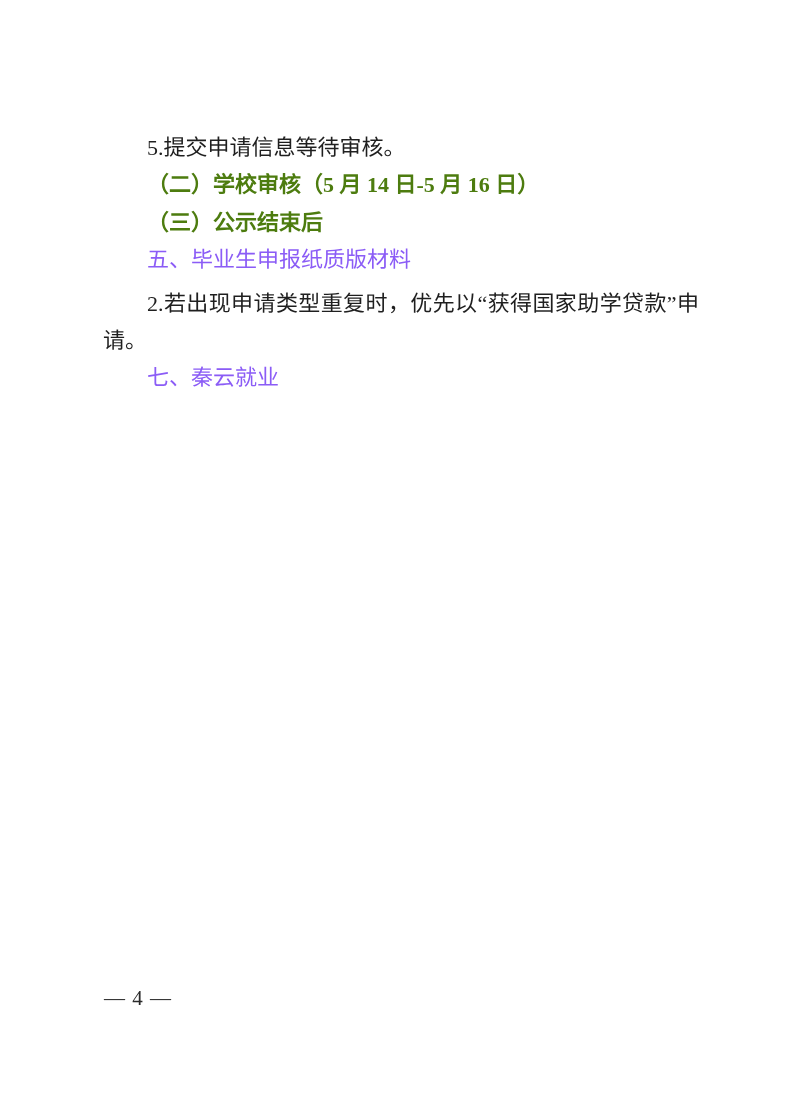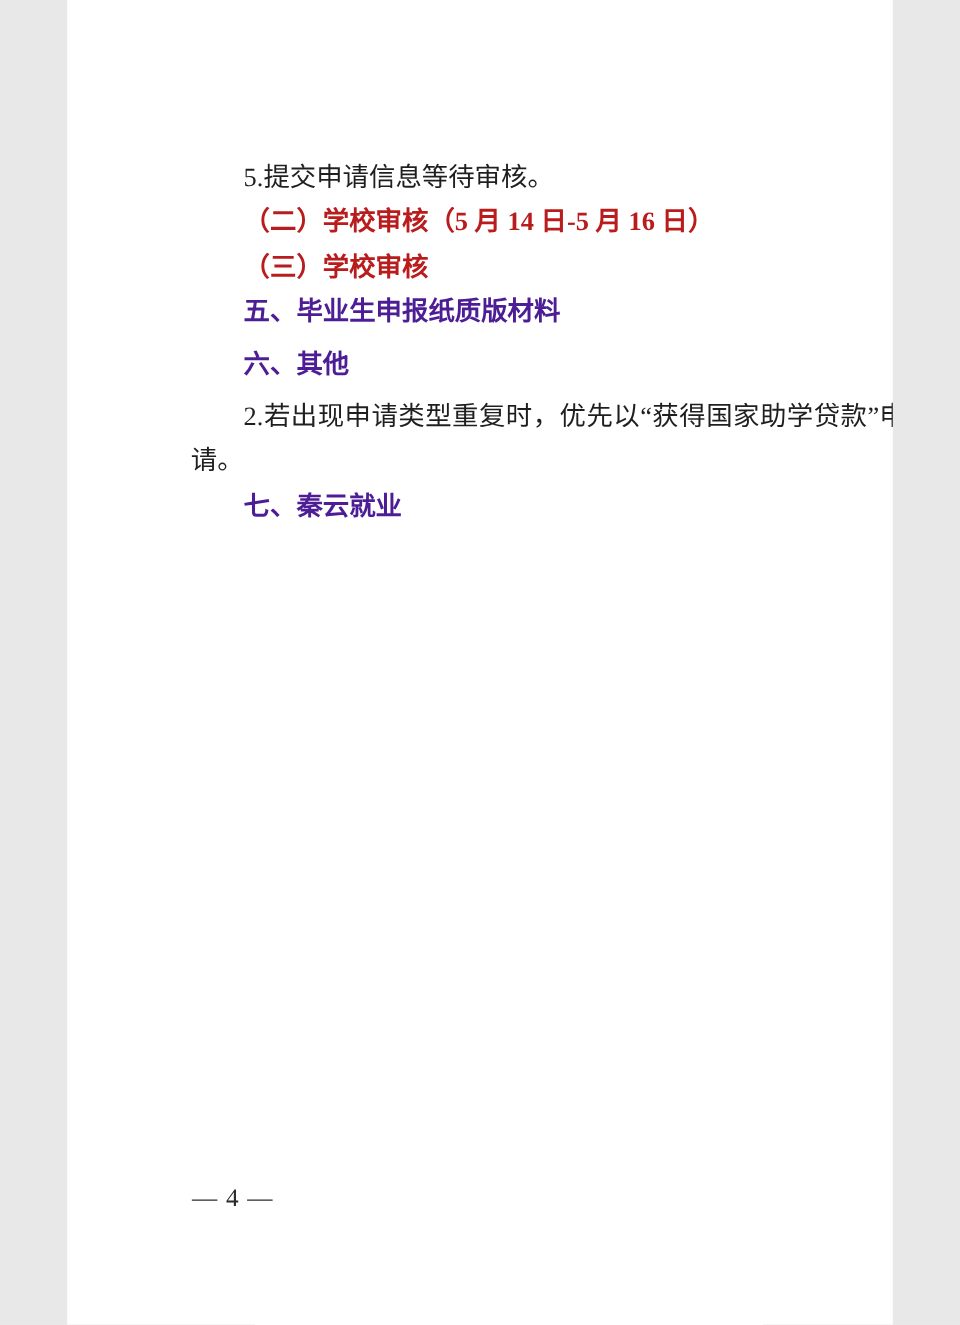--- a/index.html
+++ b/index.html
@@ -2,21 +2,21 @@
 <html lang="zh-CN"><head>
 <meta charset="utf-8">
 <style>
   html, body {
     margin: 0;
     padding: 0;
     background: #e8e8e8;
   }
   .page {
     position: relative;
-    width: 688px;
+    width: 800px;
     height: 1104px;
     margin: 0 auto;
     background: #ffffff;
     font-family: "Liberation Serif", "DejaVu Serif", serif;
     overflow: hidden;
   }
   .text-block {
     position: absolute;
     left: 103px;
     top: 129px;
@@ -26,46 +26,45 @@
     color: #1f1f1f;
     text-align: justify;
     text-justify: inter-ideograph;
   }
   .block {
     margin: 0;
     text-indent: 2em;
   }
   .block--sub-heading {
     font-weight: 700;
-    color: #b91c1c;
+    color: #4d7c0f;
     font-family: "Liberation Serif", "DejaVu Serif", serif;
   }
   .block--major-heading {
-    font-weight: 700;
-    color: #4c1d95;
+    font-weight: 400;
+    color: #8b5cf6;
     font-family: "Liberation Sans", "DejaVu Sans", sans-serif;
     margin-bottom: 6px;
   }
   .page-number {
     position: absolute;
     left: 104px;
     top: 986px;
     font-size: 21px;
     color: #2a2a2a;
     letter-spacing: 1px;
     white-space: pre;
   }
 </style>
 </head>
 <body>
 
 <div class="page">
   <div class="text-block" id="blocks-container">
       <p class="block block--body">5.提交申请信息等待审核。</p>
       <p class="block block--sub-heading">（二）学校审核（5 月 14 日-5 月 16 日）</p>
-      <p class="block block--sub-heading">（三）学校审核</p>
+      <p class="block block--sub-heading">（三）公示结束后</p>
       <p class="block block--major-heading">五、毕业生申报纸质版材料</p>
-      <p class="block block--major-heading">六、其他</p>
       <p class="block block--body">2.若出现申请类型重复时，优先以“获得国家助学贷款”申请。</p>
       <p class="block block--major-heading">七、秦云就业</p>
     </div>
   <div class="page-number">— 4 —</div>
 </div>
 
 </body></html>

